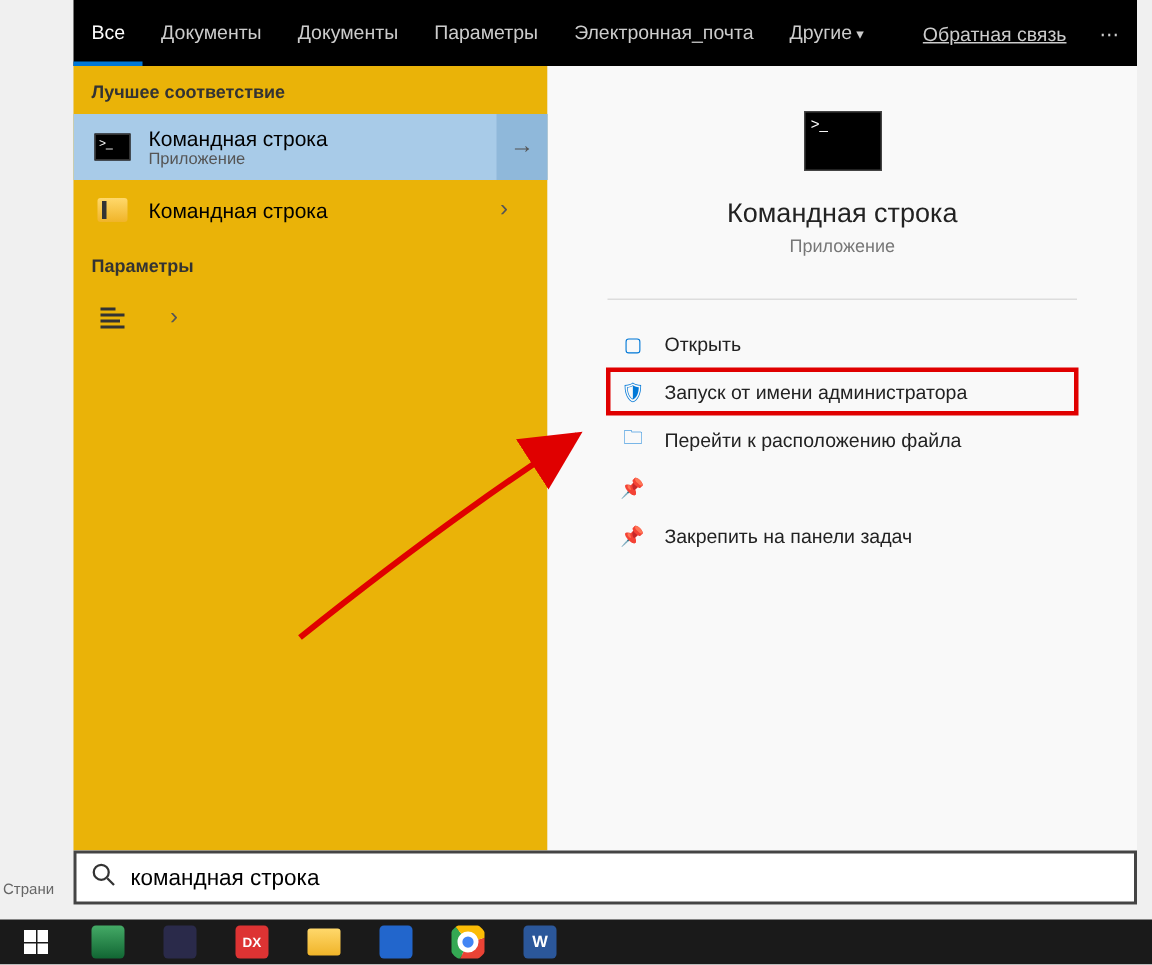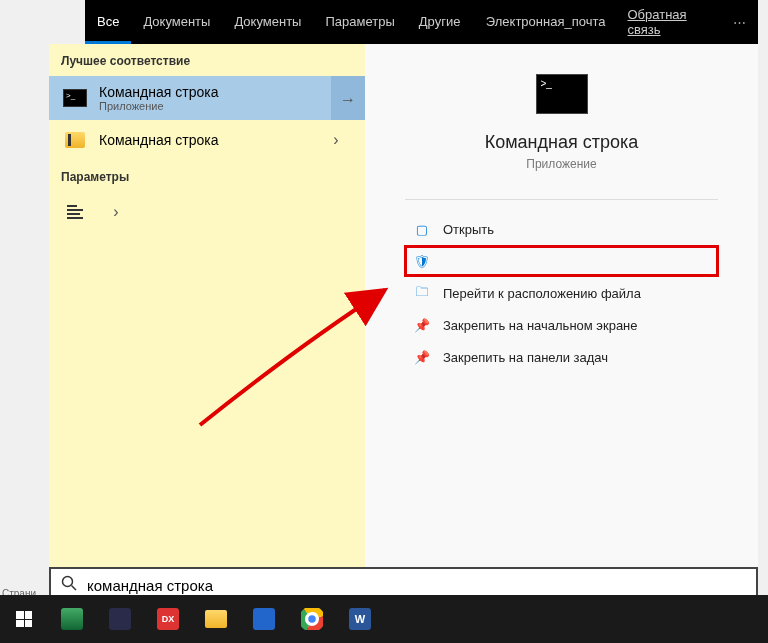--- a/index.html
+++ b/index.html
@@ -1,28 +1,28 @@
 <!DOCTYPE html>
 <html><head>
 <meta charset="utf-8">
 <style>
 * { margin: 0; padding: 0; box-sizing: border-box; font-family: "Segoe UI", sans-serif; }
 body { width: 768px; height: 643px; background: #f0f0f0; position: relative; overflow: hidden; }
 
-.tabs-bar { position: absolute; left: 49px; top: 0; right: 10px; height: 44px; background: #000; display: flex; align-items: center; color: #fff; font-size: 13px; margin-left: 36px; }
+.tabs-bar { position: absolute; left: 49px; top: 0; right: 10px; height: 44px; background: #000; display: flex; align-items: center; color: #fff; font-size: 13px; }
 .tab { padding: 0 12px; height: 44px; line-height: 44px; cursor: pointer; color: #ccc; }
 .tab.active { color: #fff; border-bottom: 3px solid #0078d7; }
 .tab-dropdown::after { content: " ▾"; font-size: 10px; }
 .tabs-spacer { flex: 1; }
 .feedback { padding: 0 10px; color: #ccc; text-decoration: underline; }
 .more-dots { padding: 0 12px; color: #ccc; cursor: pointer; }
 
 .main { position: absolute; left: 49px; top: 44px; right: 10px; bottom: 76px; background: #e6e6e6; display: flex; }
 
-.left-col { width: 316px; background: #fef9c3; display: flex; flex-direction: column; }
+.left-col { width: 316px; background: #eab308; display: flex; flex-direction: column; }
 .section-header { font-size: 12px; font-weight: 600; color: #333; padding: 10px 12px 8px; }
 .result-row { display: flex; align-items: center; padding: 8px 12px; cursor: pointer; position: relative; }
 .result-row.selected { background: #a8cbe8; }
 .row-icon { width: 28px; height: 24px; display: flex; align-items: center; justify-content: center; margin-right: 10px; flex-shrink: 0; }
 .row-text { flex: 1; }
 .row-title { font-size: 14px; color: #000; }
 .row-sub { font-size: 11px; color: #555; }
 .row-chevron { width: 34px; height: 100%; display: flex; align-items: center; justify-content: center; color: #555; font-size: 16px; }
 .selected .row-chevron { background: #8fb8da; position: absolute; right: 0; top: 0; bottom: 0; }
 
@@ -44,39 +44,39 @@
 .divider { width: 100%; height: 1px; background: #ddd; margin-bottom: 14px; }
 .actions { width: 100%; display: flex; flex-direction: column; gap: 2px; }
 .action-row { display: flex; align-items: center; padding: 7px 6px; font-size: 13px; color: #222; cursor: pointer; }
 .action-row.highlighted { outline: 3px solid #e00000; outline-offset: -2px; }
 .action-icon { width: 22px; height: 16px; margin-right: 10px; color: #0078d7; display: flex; align-items: center; justify-content: center; }
 
 .search-bar { position: absolute; left: 49px; right: 10px; bottom: 40px; height: 36px; background: #fff; border: 2px solid #444; display: flex; align-items: center; padding: 0 10px; }
 .search-icon { color: #333; margin-right: 10px; }
 .search-input { border: none; outline: none; flex: 1; font-size: 15px; }
 
-.taskbar { position: absolute; left: 0; right: 0; bottom: 0; height: 48px; background: #1a1a1a; display: flex; align-items: center; padding-left: 4px; gap: 8px; }
+.taskbar { position: absolute; left: 0; right: 0; bottom: 0; height: 30px; background: #1a1a1a; display: flex; align-items: center; padding-left: 4px; gap: 8px; }
 .tb-item { width: 40px; height: 36px; display: flex; align-items: center; justify-content: center; cursor: pointer; }
 .win-logo { display: grid; grid-template: 1fr 1fr / 1fr 1fr; gap: 1px; width: 16px; height: 16px; }
 .win-logo span { background: #fff; }
 
 .arrow { position: absolute; left: 180px; top: 285px; width: 220px; height: 150px; pointer-events: none; }
 
 .page-label { position: absolute; left: 2px; bottom: 44px; font-size: 10px; color: #666; margin-top: 44px; }
 </style>
 </head>
 <body>
 
 <div class="tabs-bar">
   <div class="tab active">Все</div>
   <div class="tab">Документы</div>
   <div class="tab">Документы</div>
   <div class="tab">Параметры</div>
+  <div class="tab">Электронная_почта</div>
   <div class="tab tab-dropdown">Другие</div>
-  <div class="tab">Электронная_почта</div>
   <div class="tabs-spacer"></div>
   <div class="feedback">Обратная связь</div>
   <div class="more-dots">⋯</div>
 </div>
 
 <div class="main">
   <div class="left-col">
     <div class="section-header">Лучшее соответствие</div>
     <div class="result-row selected">
       <div class="row-icon">
@@ -118,28 +118,28 @@
     <div class="app-title">Командная строка</div>
     <div class="app-type">Приложение</div>
     <div class="divider"></div>
     <div class="actions">
       <div class="action-row">
         <span class="action-icon">▢</span>
         <span>Открыть</span>
       </div>
       <div class="action-row highlighted">
         <span class="action-icon">🛡</span>
+        <span>Запуск от имени администратора</span>
       </div>
       <div class="action-row">
         <span class="action-icon">🗀</span>
         <span>Перейти к расположению файла</span>
       </div>
       <div class="action-row">
         <span class="action-icon">📌</span>
-        <span>Закрепить на начальном экране</span>
       </div>
       <div class="action-row">
         <span class="action-icon">📌</span>
         <span>Закрепить на панели задач</span>
       </div>
     </div>
   </div>
 </div>
 
 <svg class="arrow">

